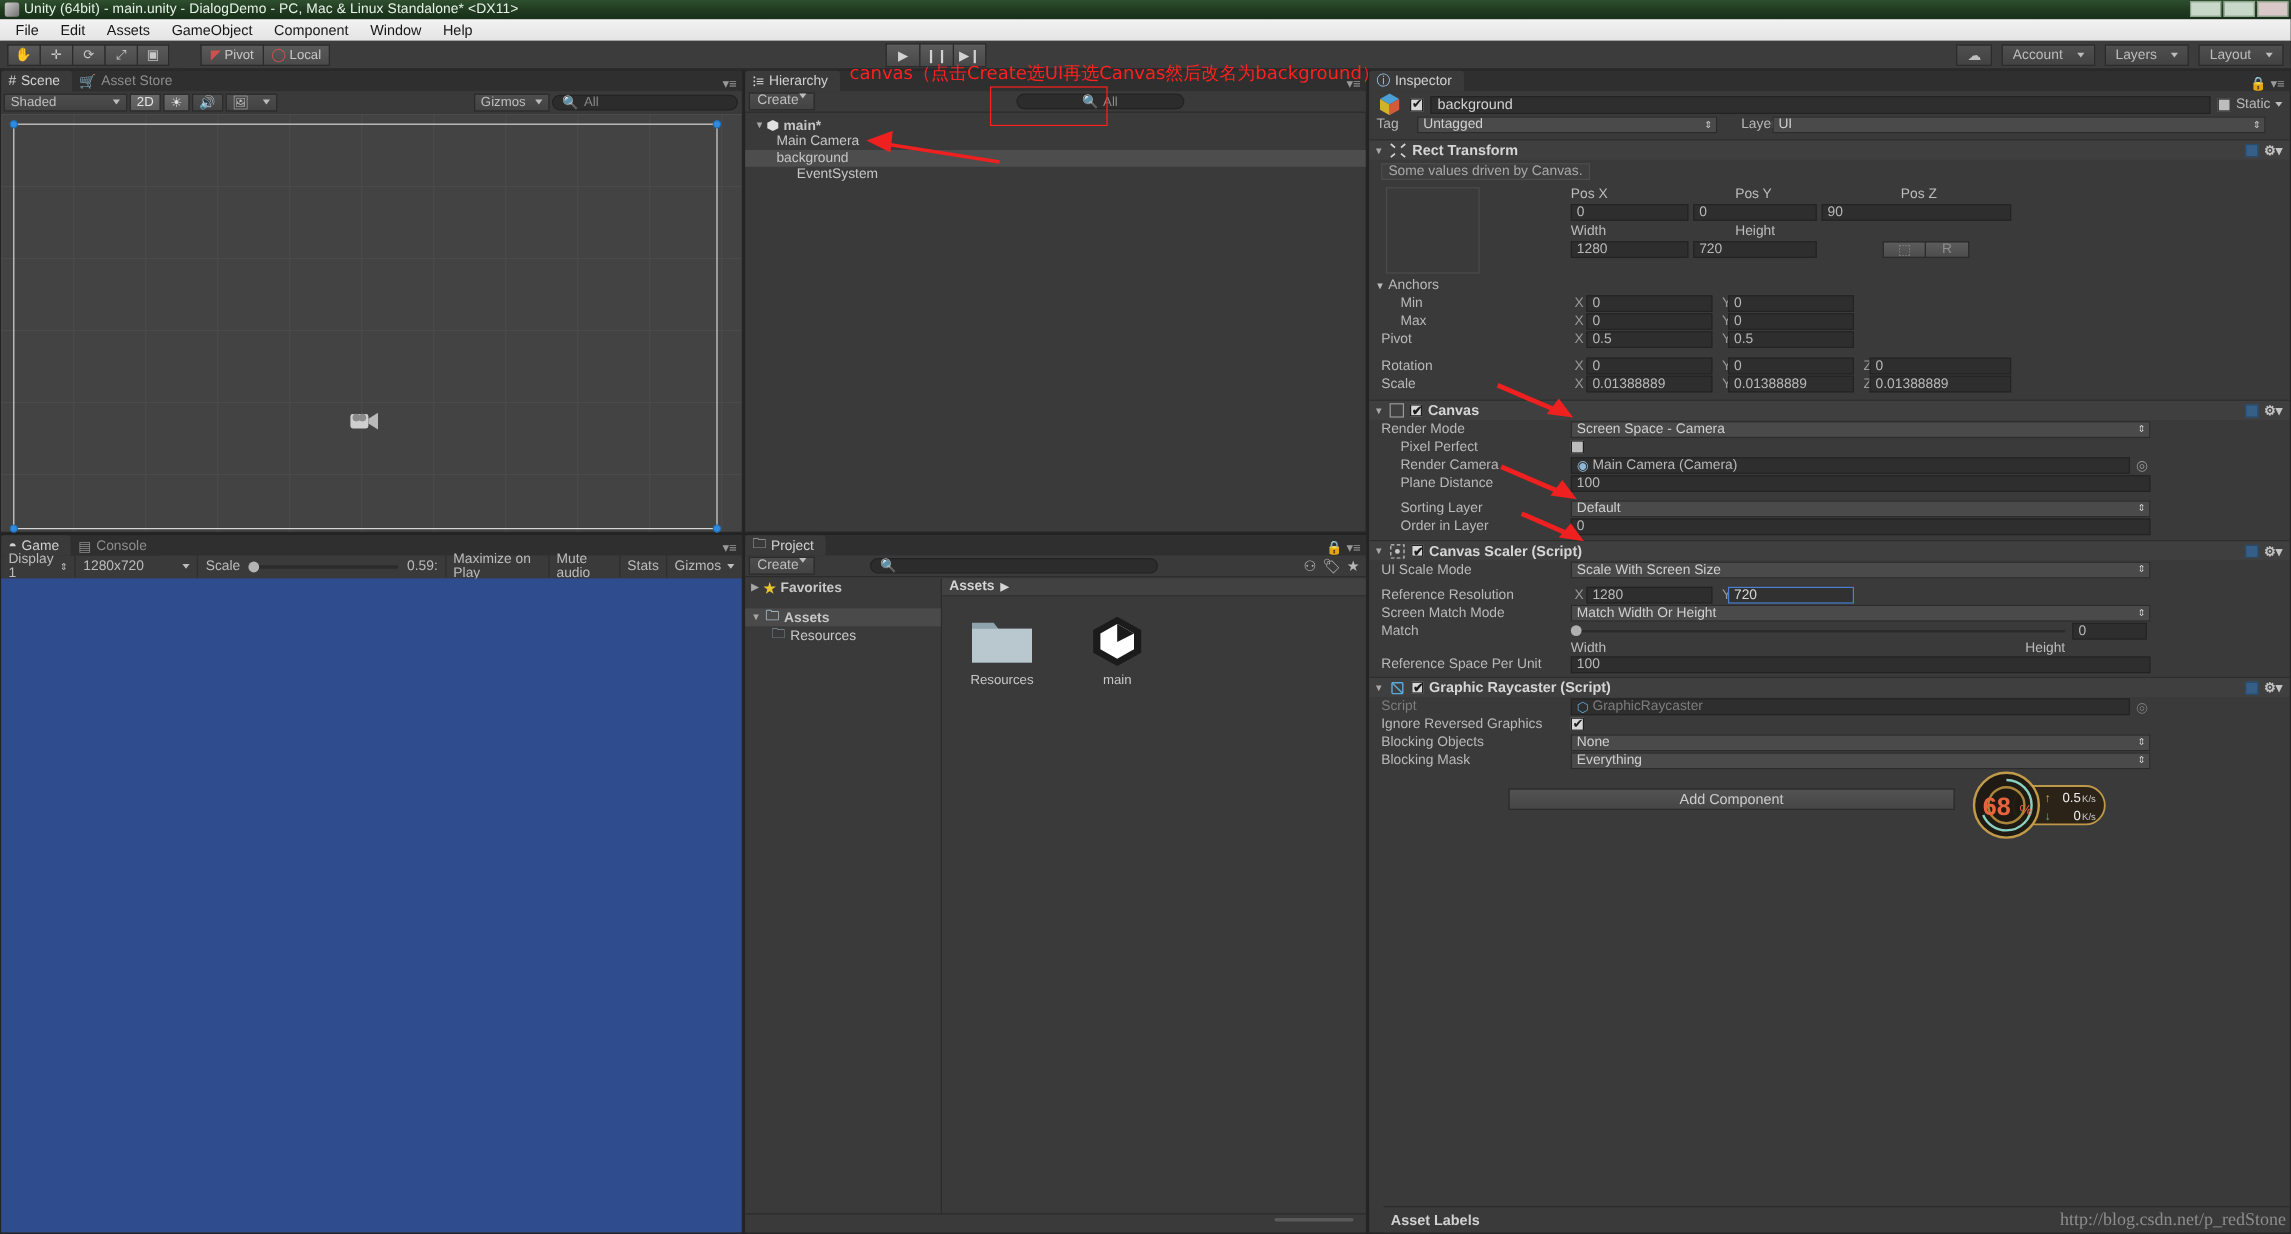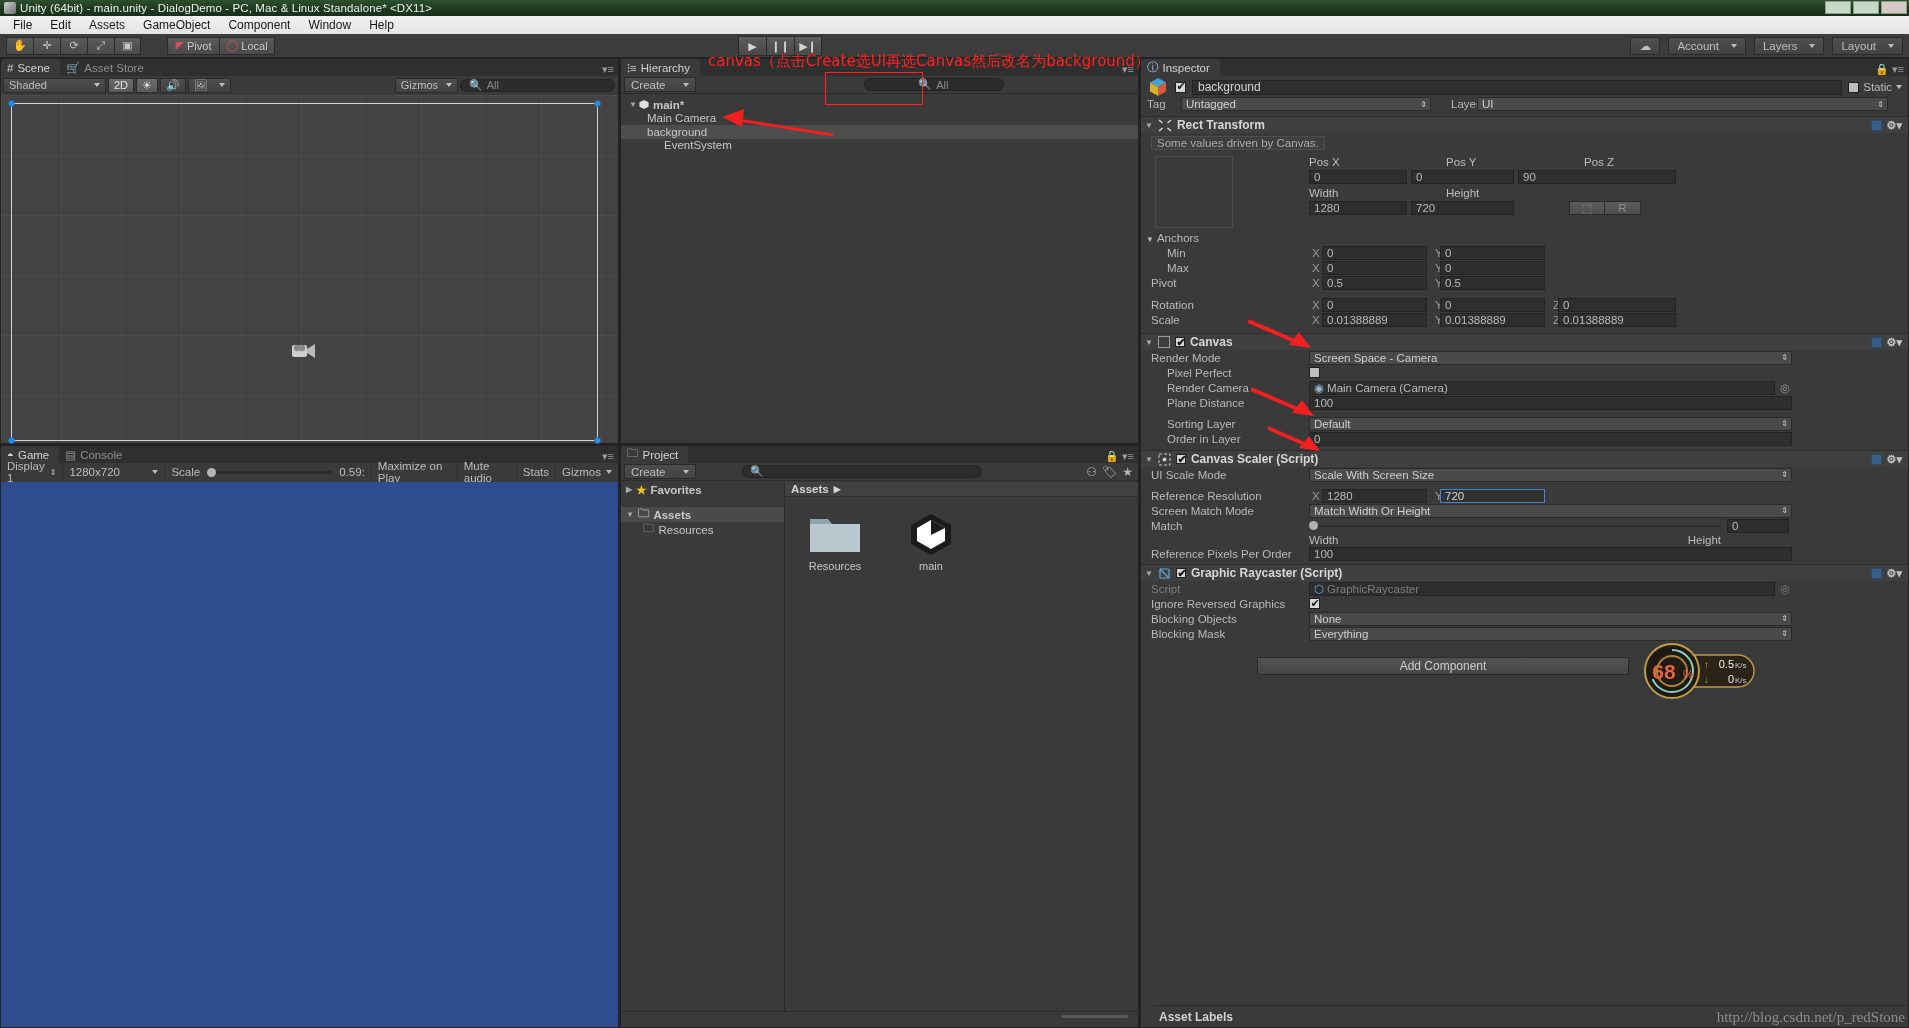--- a/index.html
+++ b/index.html
@@ -77,21 +77,21 @@
   .panel { position:absolute; background:#3a3a3a; border:1px solid #232323; }
   .tabstrip { height:17px; background:#2f2f2f; display:flex; align-items:flex-end; }
   .tab {
     height:17px; padding:0 10px 0 6px; display:flex; align-items:center; gap:4px;
     background:#2f2f2f; color:#8d8d8d; font-size:11.5px;
     border-top-left-radius:3px; border-top-right-radius:3px;
   }
   .tab.active { background:#3a3a3a; color:#d2d2d2; }
   .panelmenu { margin-left:auto; margin-right:4px; color:#9a9a9a; font-size:11px; display:flex; align-items:center; gap:3px;}
   .subbar { height:18px; background:#3a3a3a; display:flex; align-items:center; border-bottom:1px solid #2c2c2c; }
-  .createbtn { padding:0 6px; height:15px; display:flex;align-items:center;gap:17px;
+  .createbtn { padding:0 6px; height:15px; display:flex;gap:0;
     background:linear-gradient(to bottom,#4d4d4d,#434343); border:1px solid #2b2b2b;
     margin-left:3px; color:#bfbfbf; font-size:11.5px; }
   .searchfield {
     height:13px; border-radius:7px; background:#2c2c2c; border:1px solid #232323;
     display:flex; align-items:center; padding:0 8px; color:#8a8a8a; font-size:11px; gap:4px;
   }
 
   
   #scene-panel { left:0; top:58px; width:619px; height:386px; }
   .scene-toolbar { height:18px; background:#3a3a3a; display:flex; align-items:center; gap:2px; padding-left:2px;}
@@ -679,21 +679,21 @@
         <span class="fval" style="width:62px;margin-left:6px;">0</span>
       </div>
       <div class="frow" style="height:13px;">
         <span class="flabel"></span>
         <span style="width:412px;display:flex;justify-content:space-between;">
           <span>Width</span>
           <span>Height</span>
         </span>
       </div>
       <div class="frow">
-        <span class="flabel">Reference Pixels Per Order</span>
+        <span class="flabel">Reference Space Per Unit</span>
         <span class="fval" style="width:483px;">100</span>
       </div>
 
       
       <div class="comp-header" style="margin-top:3px;">
         <span class="foldtri">▼</span>
         <svg width="13" height="13" viewBox="0 0 13 13">
           <path d="M2 2 L11 2 M2 2 L2 11 M11 2 L11 11 M2 11 L11 11" stroke="#5da8d8" stroke-width="1.2" fill="none"></path>
           <path d="M2 2 L11 11" stroke="#5da8d8" stroke-width="1.2"></path>
         </svg>

